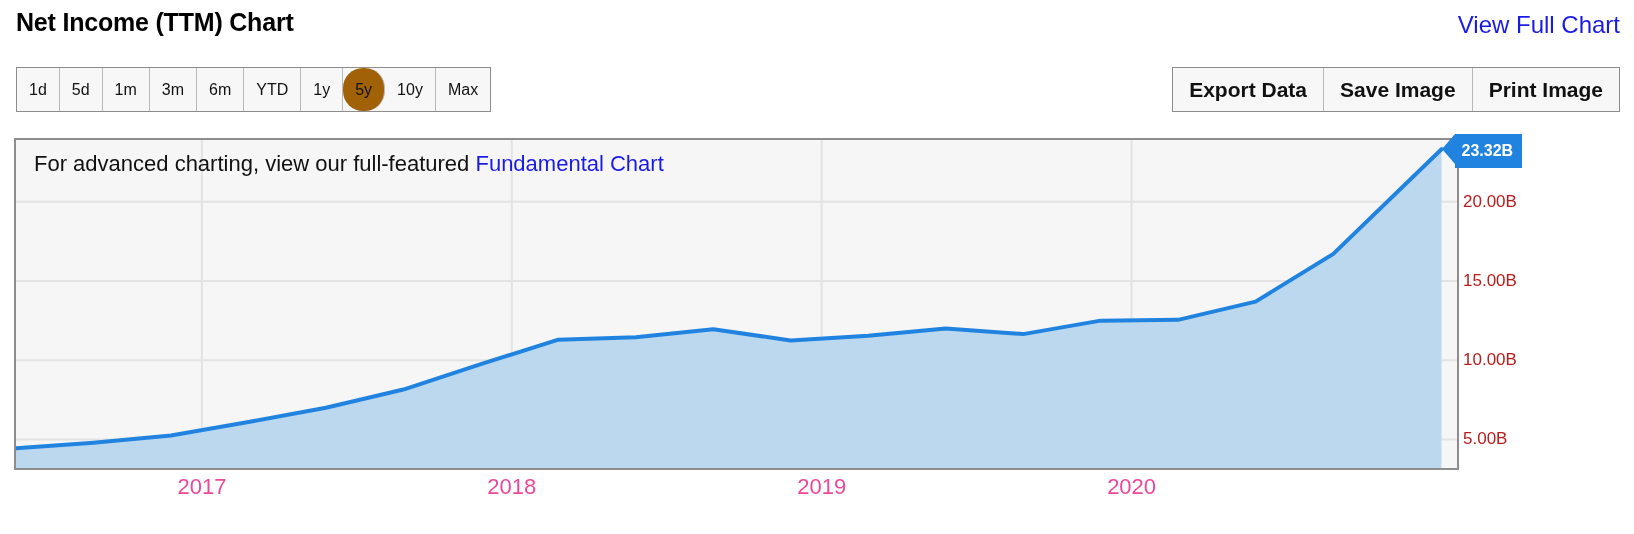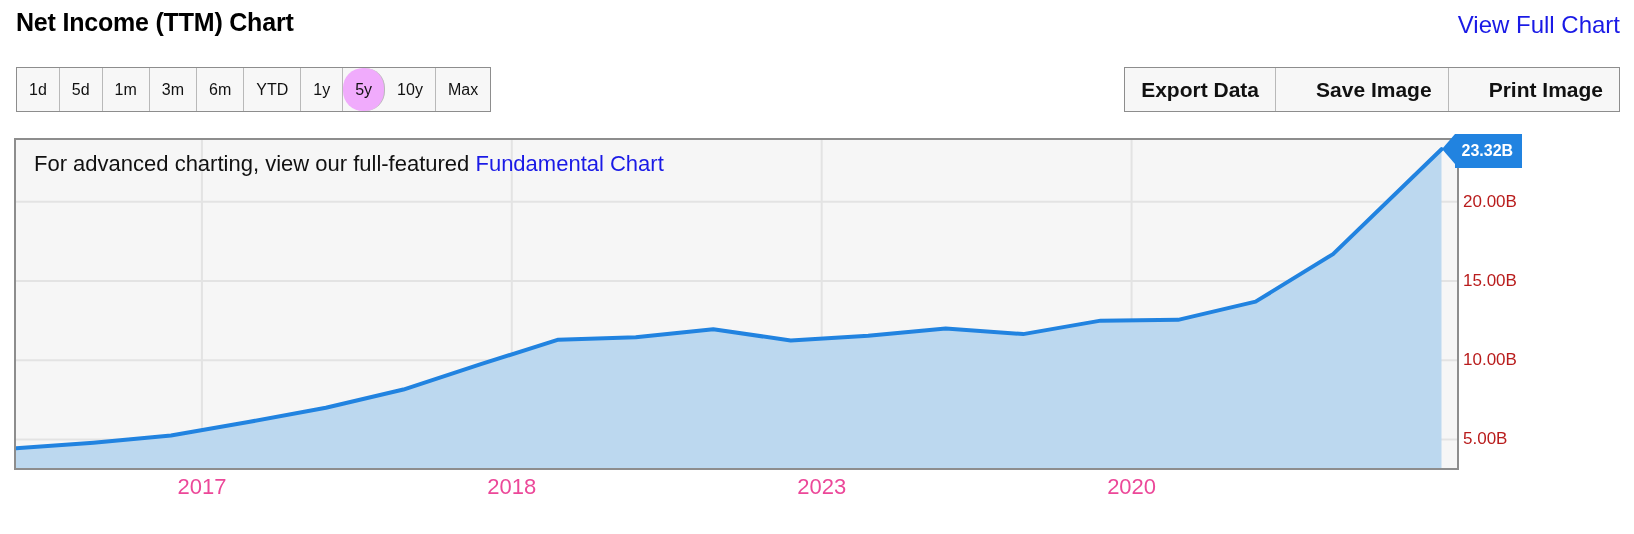--- a/index.html
+++ b/index.html
@@ -64,33 +64,32 @@
     line-height: 1;
     color: #111;
     background: #f7f7f7;
     border-right: 1px solid #b9b9b9;
     cursor: pointer;
     user-select: none;
     box-sizing: border-box;
     min-width: 38px;
   }
   .range-btn:last-child { border-right: none; }
-  .range-btn.active { background: #f0abfc; border-radius: 20px; }
+  .range-btn.active { background: #a16207; border-radius: 20px; }
 
   
   .action-group {
     position: absolute;
     right: 14px;
     top: 67px;
     display: flex;
     border: 1px solid #8d8d8d;
     background: #f7f7f7;
     box-sizing: border-box;
     height: 45px;
-    gap: 24px;
   }
   .action-btn {
     display: flex;
     align-items: center;
     justify-content: center;
     padding: 0 16px;
     font-size: 21px;
     font-weight: bold;
     line-height: 1;
     color: #111;
@@ -250,15 +249,15 @@
     <div class="y-label" style="top: 222.251px;">10.00B</div>
     <div class="y-label" style="top: 143.024px;">15.00B</div>
     <div class="y-label" style="top: 63.7971px;">20.00B</div>
   </div>
 
 <div class="value-badge" id="value-badge" style="left: 1454.51px; top: 133.69px; background: rgb(33, 131, 224);">23.32B</div>
 
 <div class="x-labels" id="x-labels">
     <div class="x-label" style="left: 201.935px;">2017</div>
     <div class="x-label" style="left: 511.828px;">2018</div>
-    <div class="x-label" style="left: 821.72px;">2023</div>
+    <div class="x-label" style="left: 821.72px;">2019</div>
     <div class="x-label" style="left: 1131.61px;">2020</div>
   </div>
 
 </body></html>

